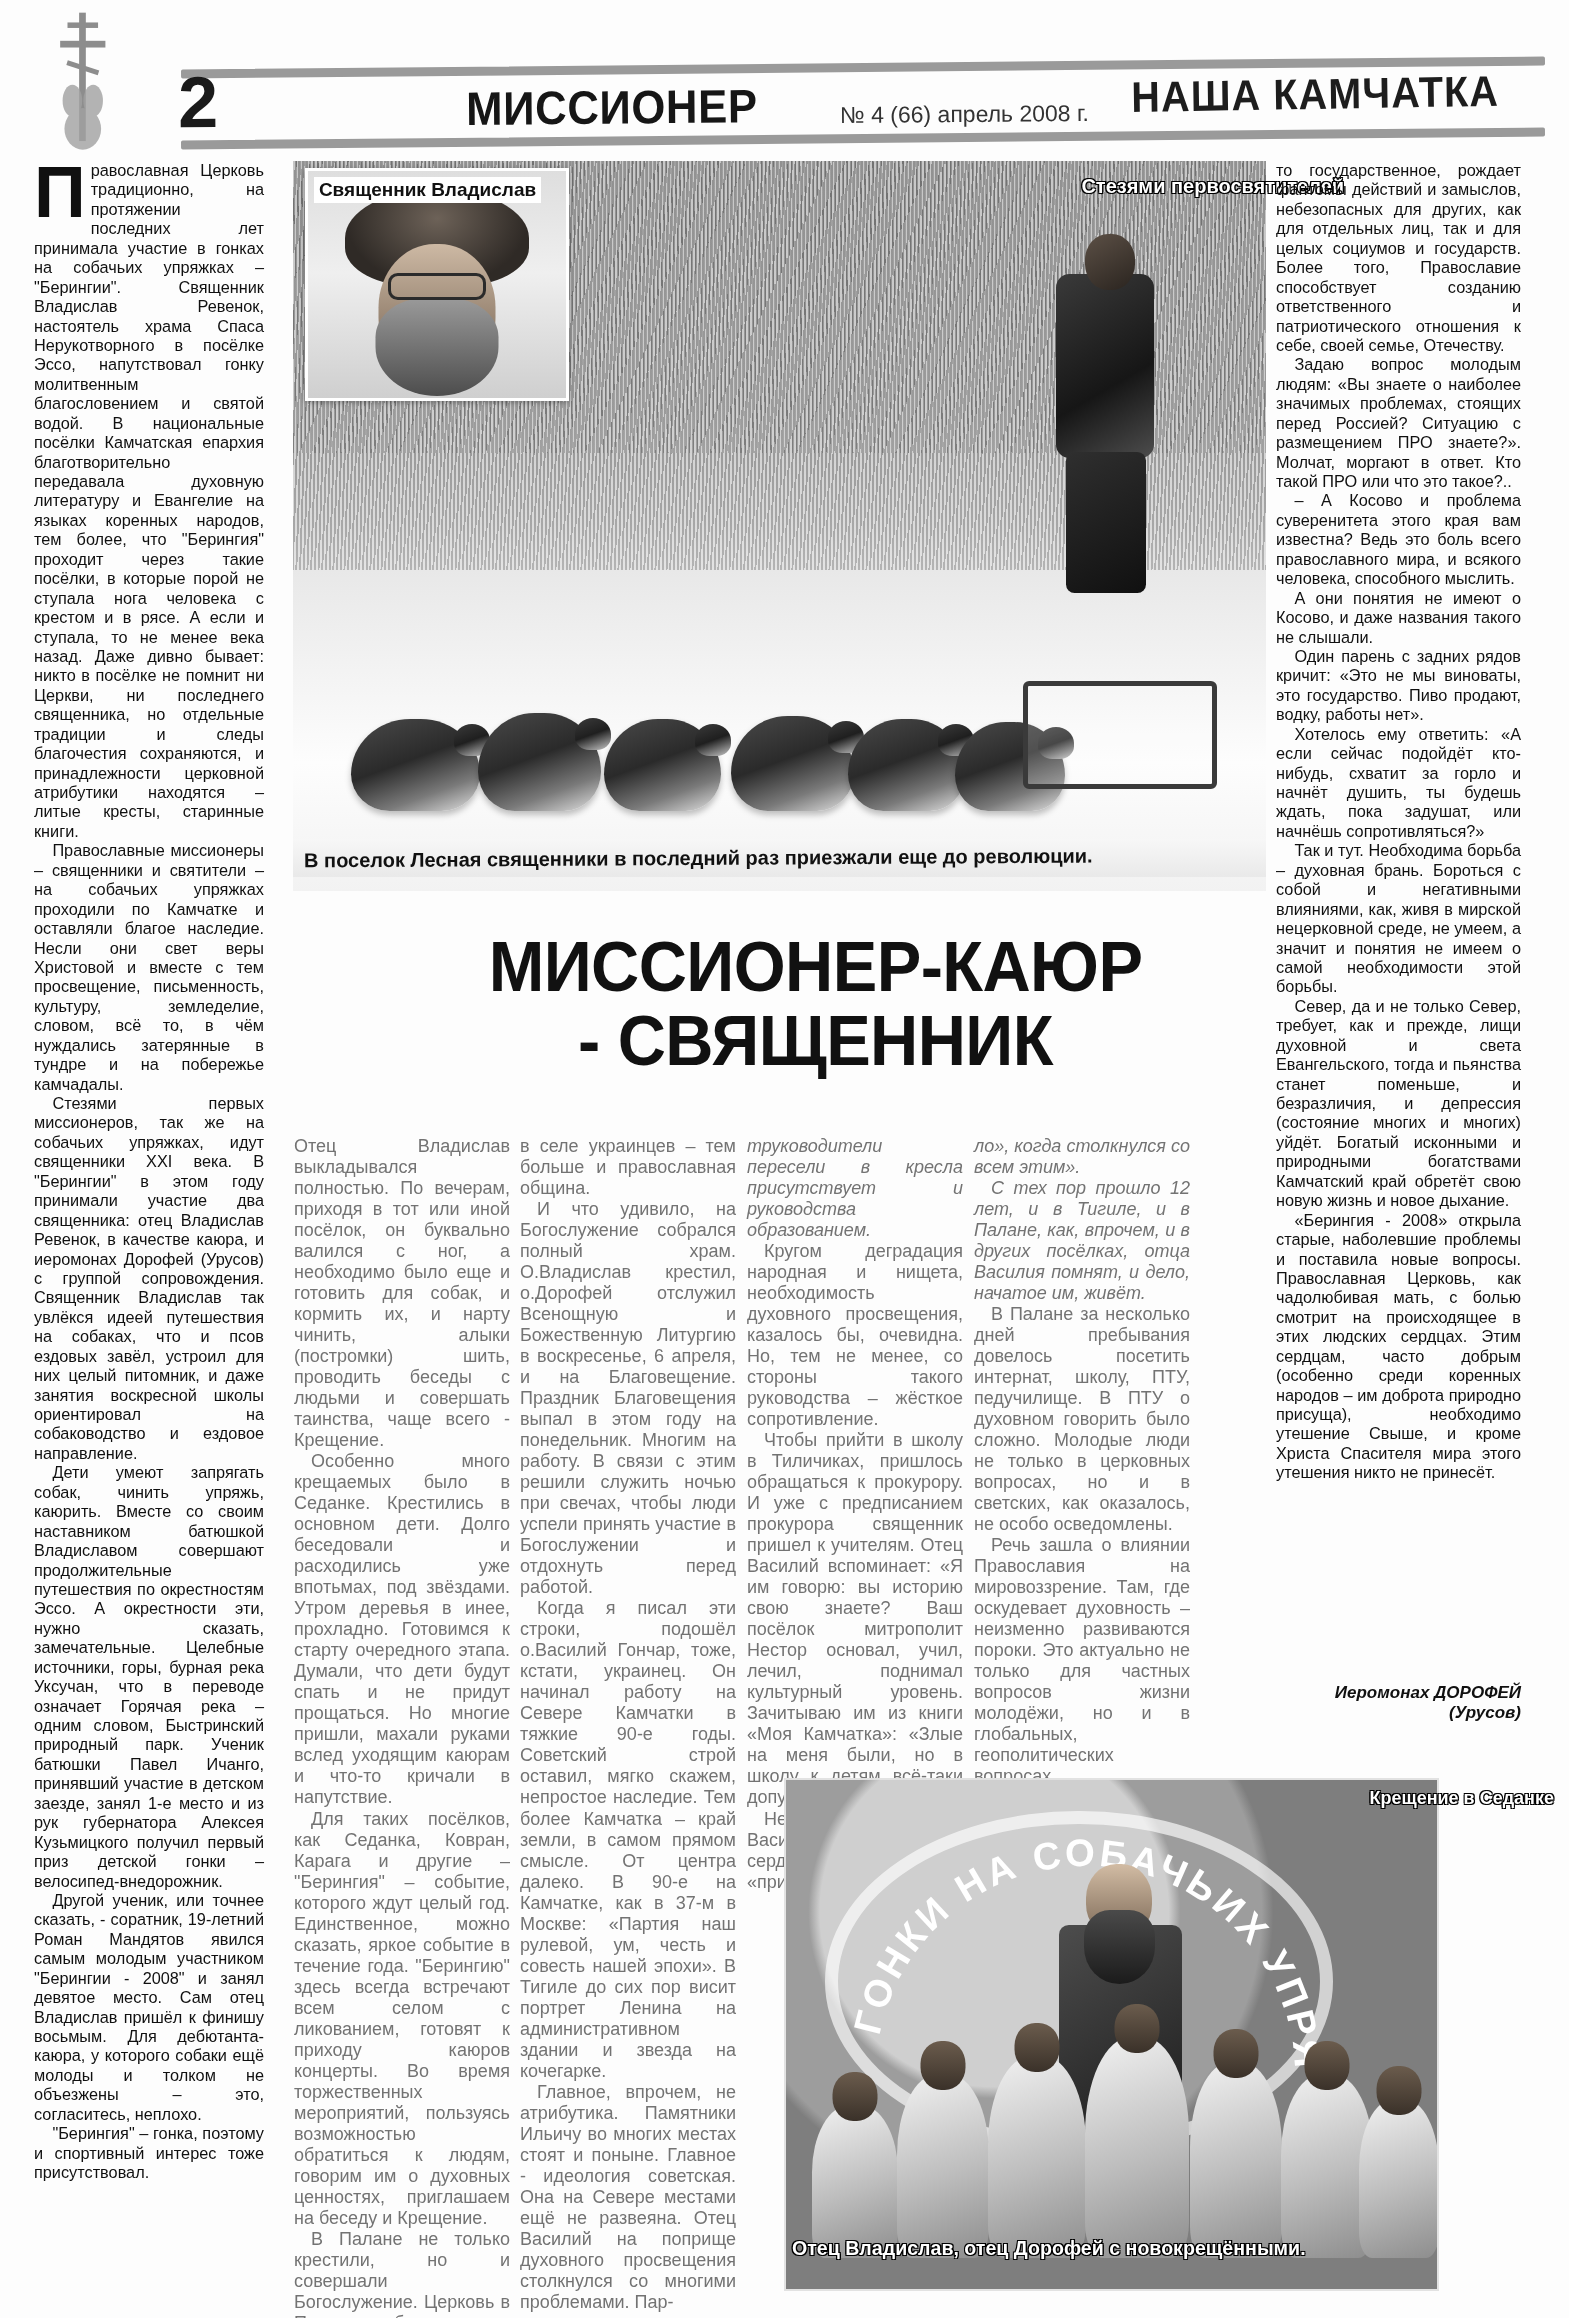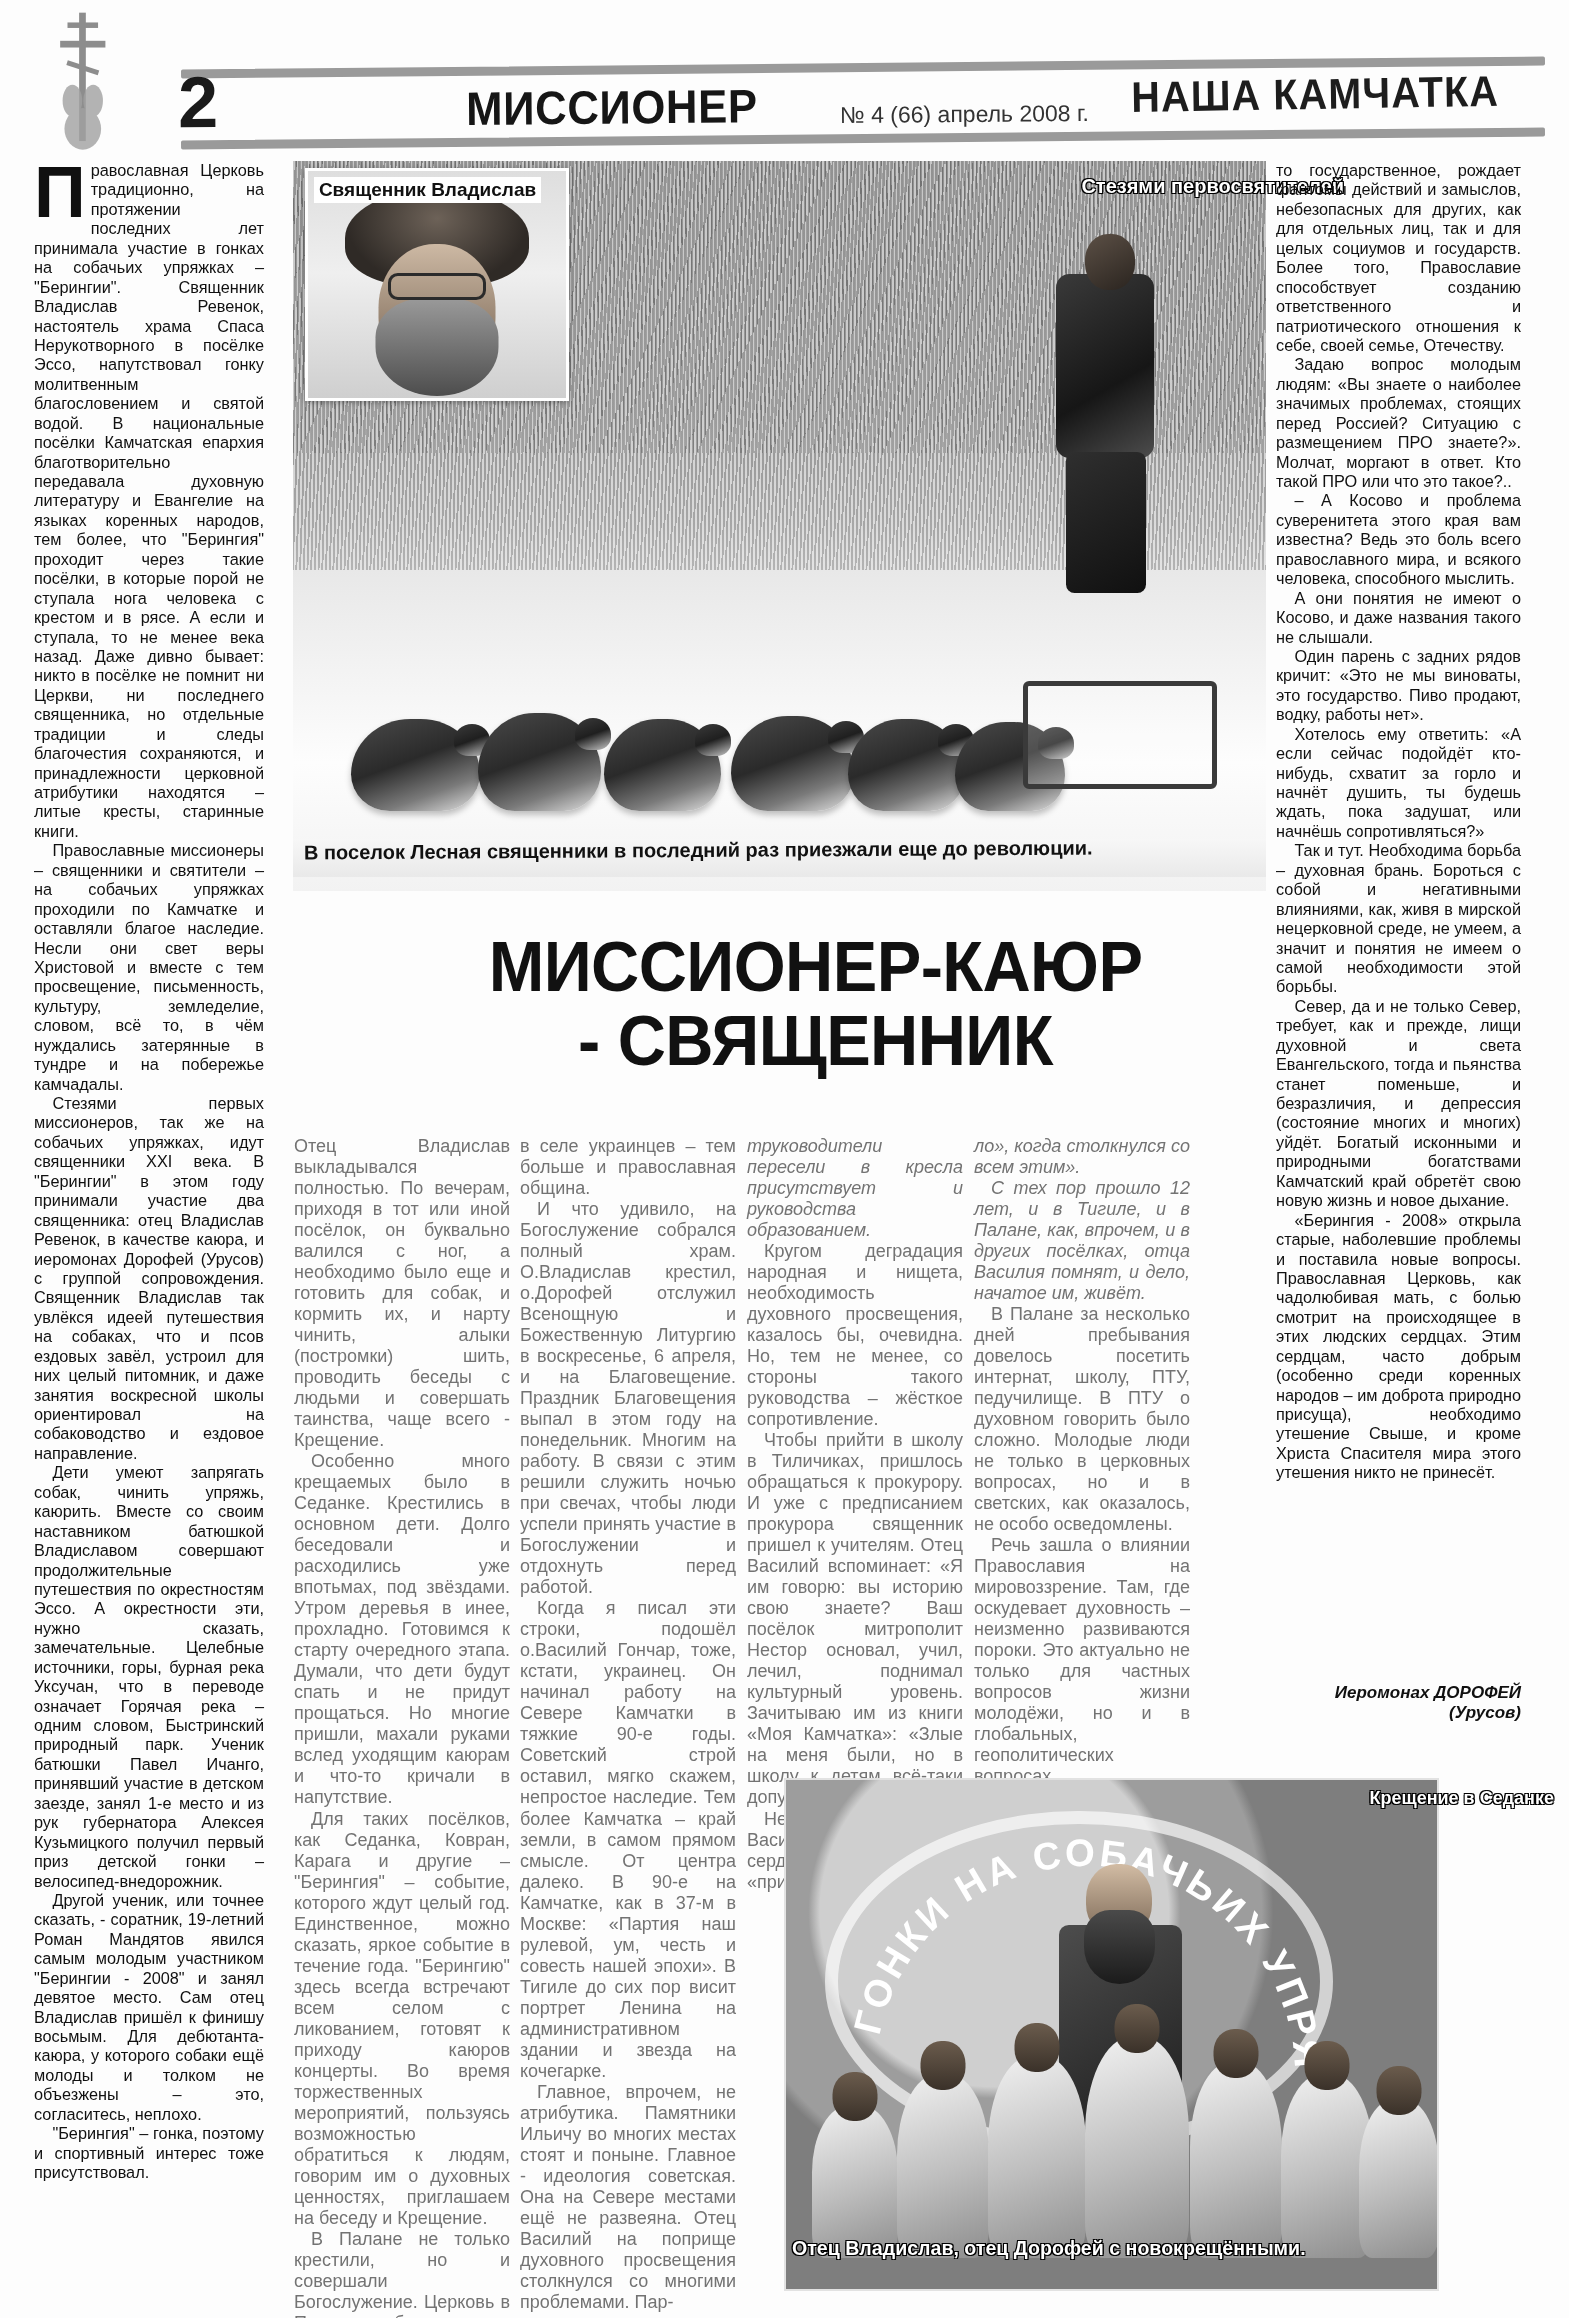--- a/index.html
+++ b/index.html
@@ -105,21 +105,21 @@
   #photo-portrait .beard{position:absolute;left:50%;top:56%;width:123px;height:98px;
      transform:translateX(-50%);border-radius:40% 40% 50% 50%;
      background:linear-gradient(#9a9a9a,#4d4d4d);}
   #photo-portrait .glasses{position:absolute;left:50%;top:45%;width:92px;height:21px;
      transform:translateX(-50%);border:3.1px solid #2b2b2b;border-radius:9.8px;}
 
   .cap-portrait{position:absolute;left:314px;top:177px;font-size:19px;font-weight:700;
      color:#111;background:#fff;padding:1.8px 4.9px;white-space:nowrap;}
   .cap-top-right{left:auto;right:221px;top:173px;font-size:20px;}
   .cap-bottom-bar{position:absolute;left:293px;top:839px;width:973px;height:38px;
-     background:linear-gradient(#f7f7f7,#e9e9e9);display:flex;}
+     background:linear-gradient(#f7f7f7,#e9e9e9);display:flex;align-items:center;}
   .cap-bottom-bar span{font-size:20px;font-weight:700;color:#111;padding-left:11px;
      transform:rotate(-0.35deg);white-space:nowrap;}
 
   
   #photo-bottom{left:784px;top:1778px;width:651px;height:509px;border:2.5px solid #e2e2e2;}
   #photo-bottom .bgwall{position:absolute;inset:0;
      background:radial-gradient(circle at 32% 26%, #cfcfcf 0 30%, #9d9d9d 32% 46%, #7e7e7e 48% 100%);}
   #photo-bottom .arc{position:absolute;left:6%;top:6%;width:74%;height:62%;
      border:13.5px solid rgba(255,255,255,.65);border-radius:50%;}
   #photo-bottom .arctext{position:absolute;left:10%;top:8%;width:72%;height:54%;

